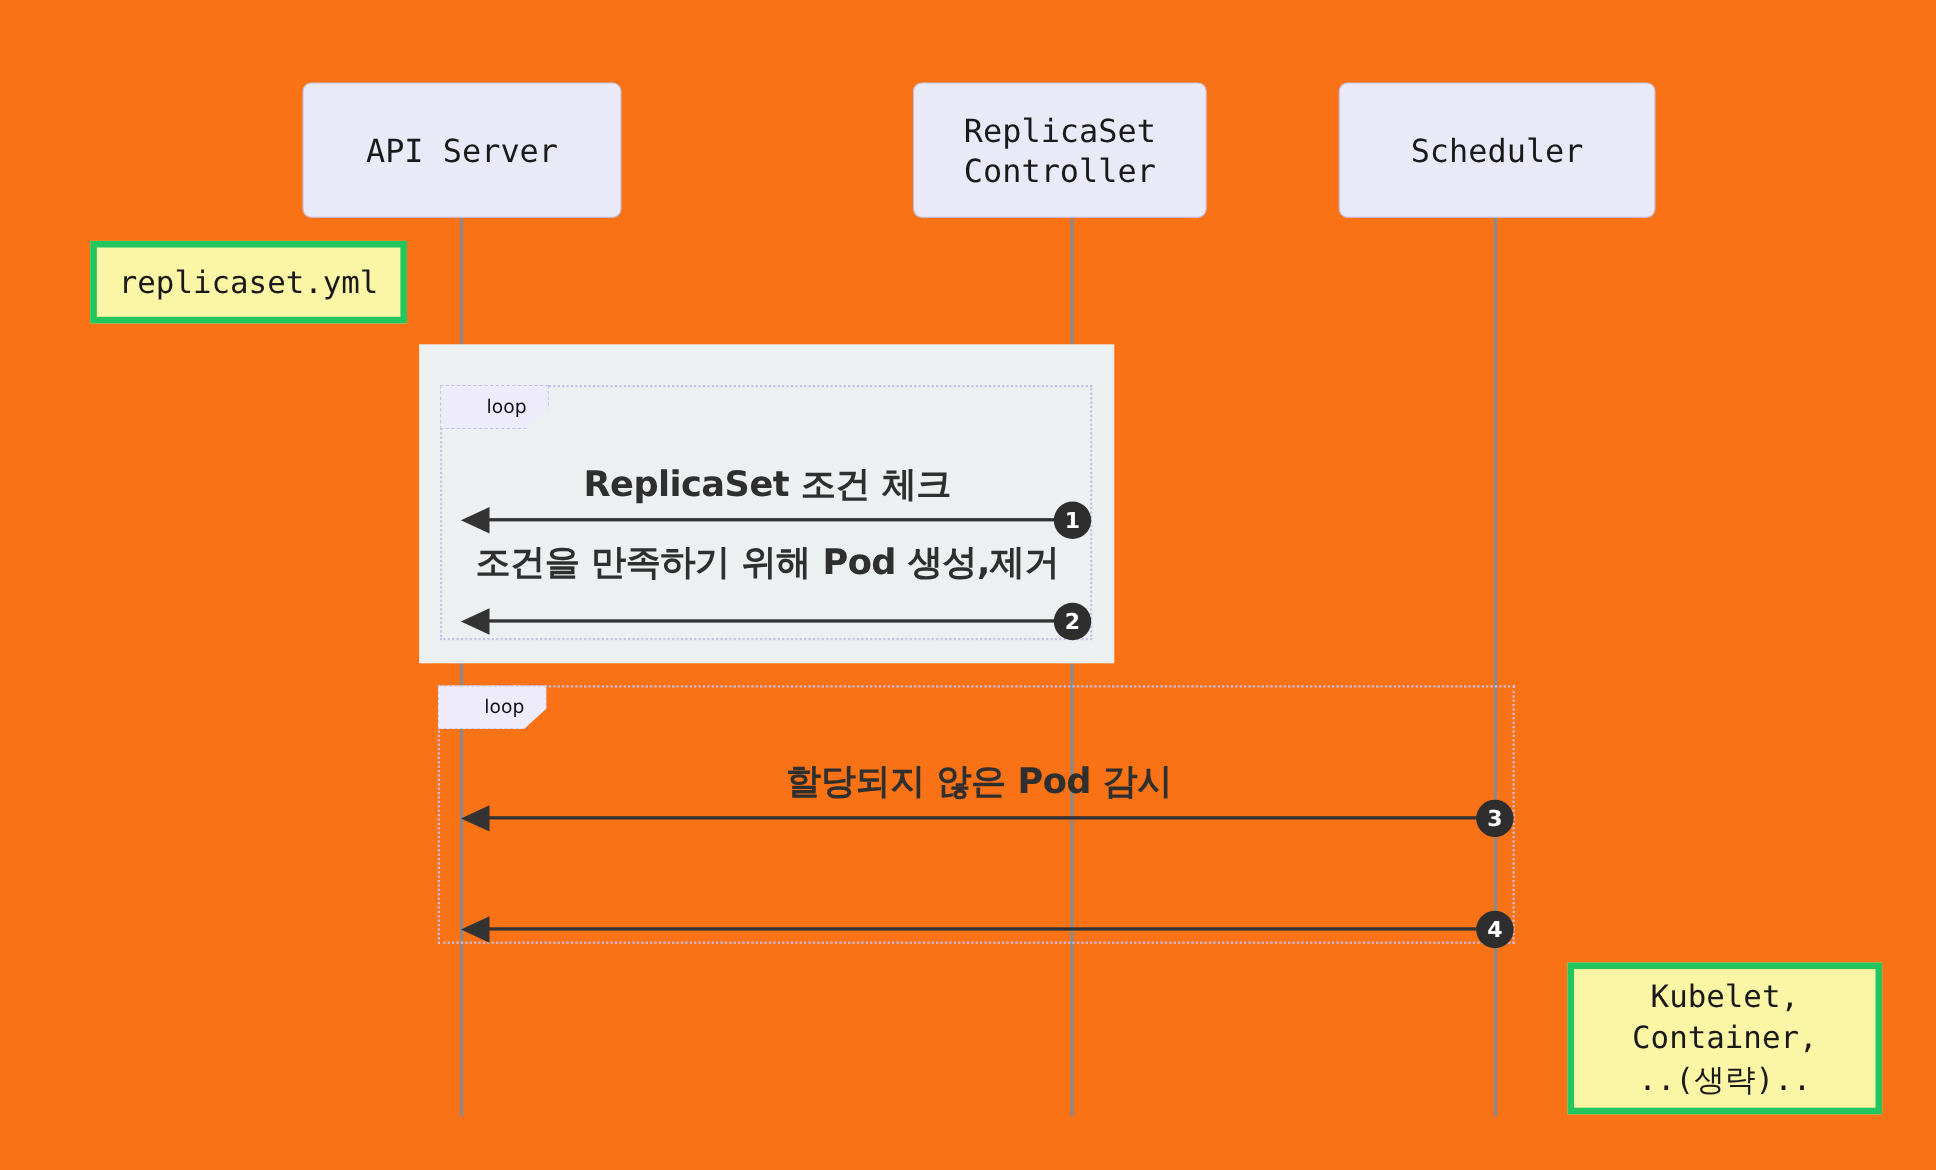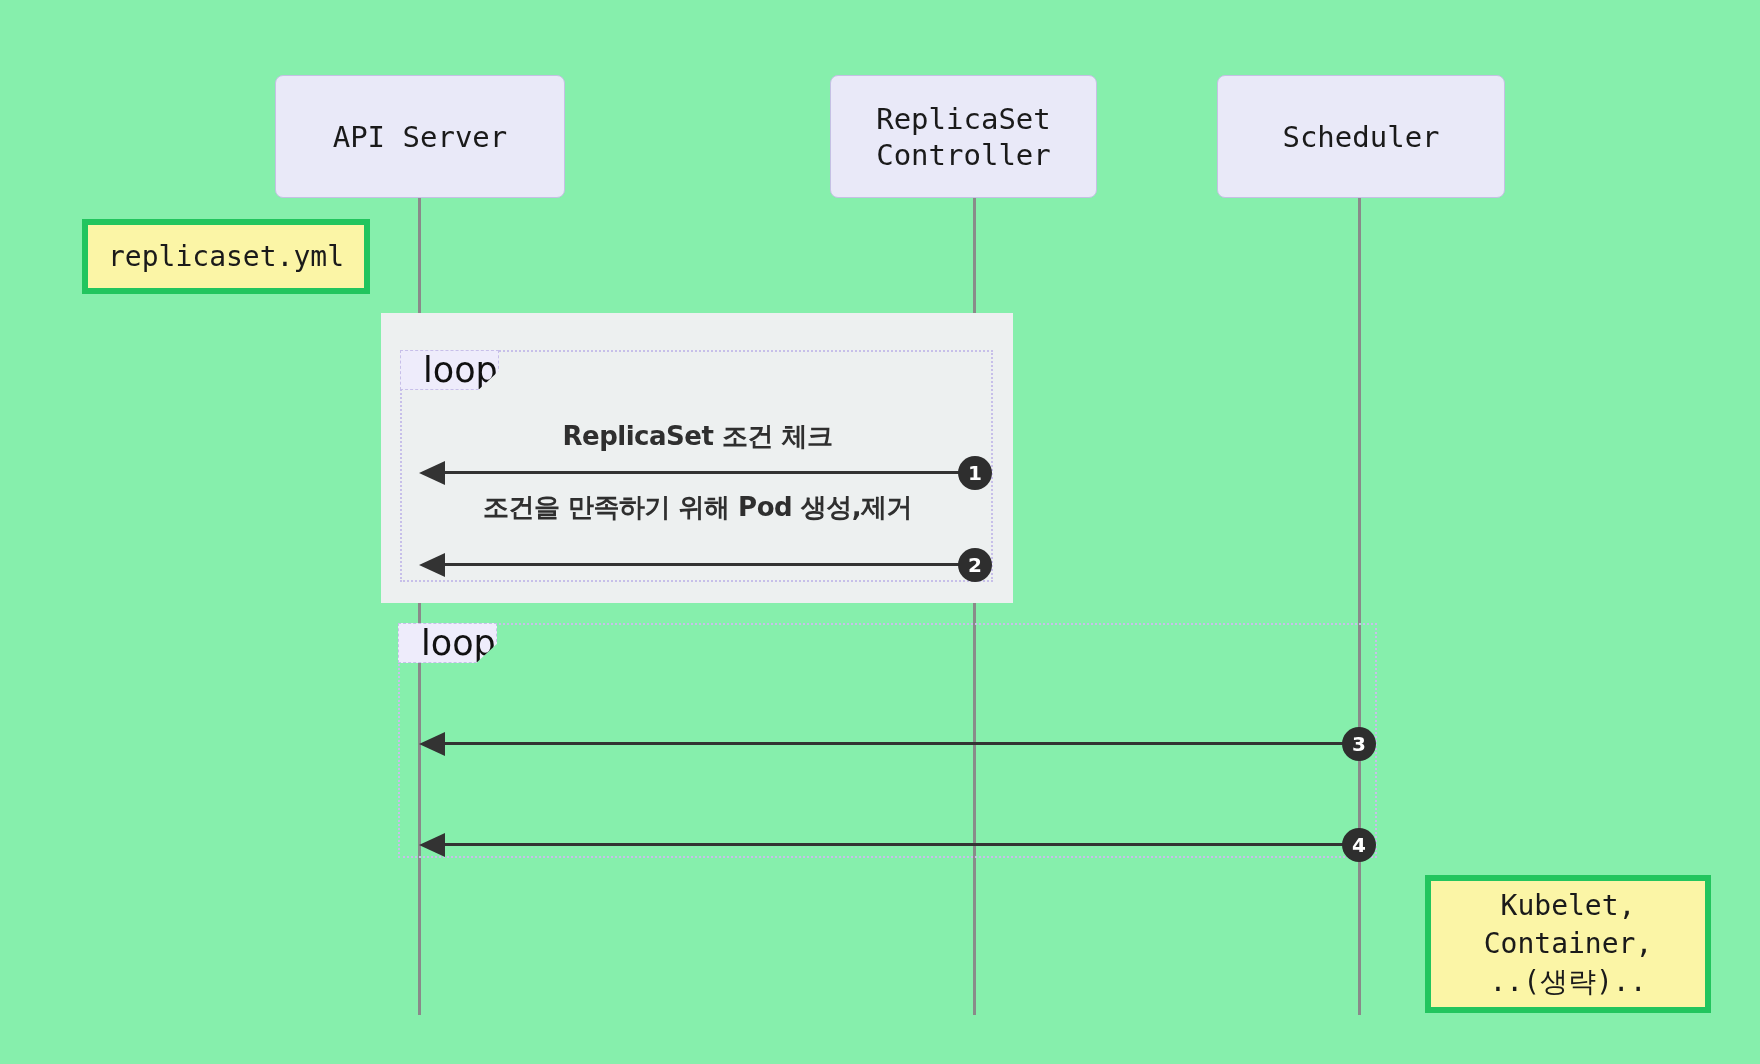--- a/index.html
+++ b/index.html
@@ -1,16 +1,16 @@
 <!DOCTYPE html>
 <html><head>
 <meta charset="utf-8">
 <style>
   html,body{margin:0;padding:0;background:#ffffff;}
-  #canvas{position:relative;width:1760px;height:1064px;background:#86efac;overflow:hidden;
+  #canvas{position:relative;width:1760px;height:1064px;background:#f97316;overflow:hidden;
           font-family:"DejaVu Sans",sans-serif;}
 
   
   .actor{position:absolute;top:75px;height:123px;box-sizing:border-box;
          background:#e9e9f8;border:1.5px solid #c5c0e4;border-radius:8px;
          display:flex;flex-direction:column;align-items:center;justify-content:center;
          font-family:"DejaVu Sans Mono",monospace;font-size:29px;color:#1a1a1a;line-height:36px;}
   .lifeline{position:absolute;top:198px;height:817px;width:3px;background:#8a8a8a;}
 
   
@@ -20,24 +20,24 @@
 
   
   .bg-rect{position:absolute;left:381px;top:313px;width:632px;height:290px;background:#edf0f0;}
 
   
   .loop{position:absolute;box-sizing:border-box;border:2px dotted #c7bfe9;}
   .loop-tab{position:absolute;box-sizing:border-box;width:99px;height:40px;
             background:#eeecfb;border:1.5px dashed #c7bfe9;
             clip-path:polygon(0 0,100% 0,100% 52%,79% 100%,0 100%);
             display:flex;align-items:center;padding-left:22px;
-            font-size:35px;color:#111;}
+            font-size:17px;color:#111;justify-content:center;}
 
   
-  .msg{position:absolute;text-align:center;font-weight:700;font-size:26px;color:#2f2f2f;
+  .msg{position:absolute;text-align:center;font-weight:700;font-size:32px;color:#2f2f2f;
        letter-spacing:-0.5px;}
   .arrow-line{position:absolute;height:3px;background:#333333;}
   .arrow-head{position:absolute;width:0;height:0;
               border-top:12px solid transparent;border-bottom:12px solid transparent;
               border-right:26px solid #333333;}
   .seq-badge{position:absolute;width:34px;height:34px;border-radius:50%;background:#2e2e2e;
              color:#ffffff;display:flex;align-items:center;justify-content:center;
              font-size:20px;font-weight:700;}
 </style>
 </head>
@@ -79,20 +79,21 @@
   <div class="msg" style="left:420px;top:490px;width:555px;">조건을 만족하기 위해 Pod 생성,제거</div>
   <div class="arrow-line" style="left:440px;top:563px;width:535px;"></div>
   <div class="arrow-head" style="left:419px;top:553px;"></div>
   <div class="seq-badge" style="left:958px;top:548px;">2</div>
 
   <div class="loop" style="left:398px;top:623px;width:979px;height:235px;"></div>
   <div class="loop-tab" style="left:398px;top:623px;">
     <span>loop</span>
   </div>
 
+  <div class="msg" style="left:420px;top:689px;width:940px;">할당되지 않은 Pod 감시</div>
   <div class="arrow-line" style="left:440px;top:742px;width:920px;"></div>
   <div class="arrow-head" style="left:419px;top:732px;"></div>
   <div class="seq-badge" style="left:1342px;top:727px;">3</div>
 
   <div class="arrow-line" style="left:440px;top:843px;width:920px;"></div>
   <div class="arrow-head" style="left:419px;top:833px;"></div>
   <div class="seq-badge" style="left:1342px;top:828px;">4</div>
 
   <div class="note" style="left:1409px;top:875px;width:286px;height:138px;margin-left:16px;">
     <span>Kubelet,</span>

